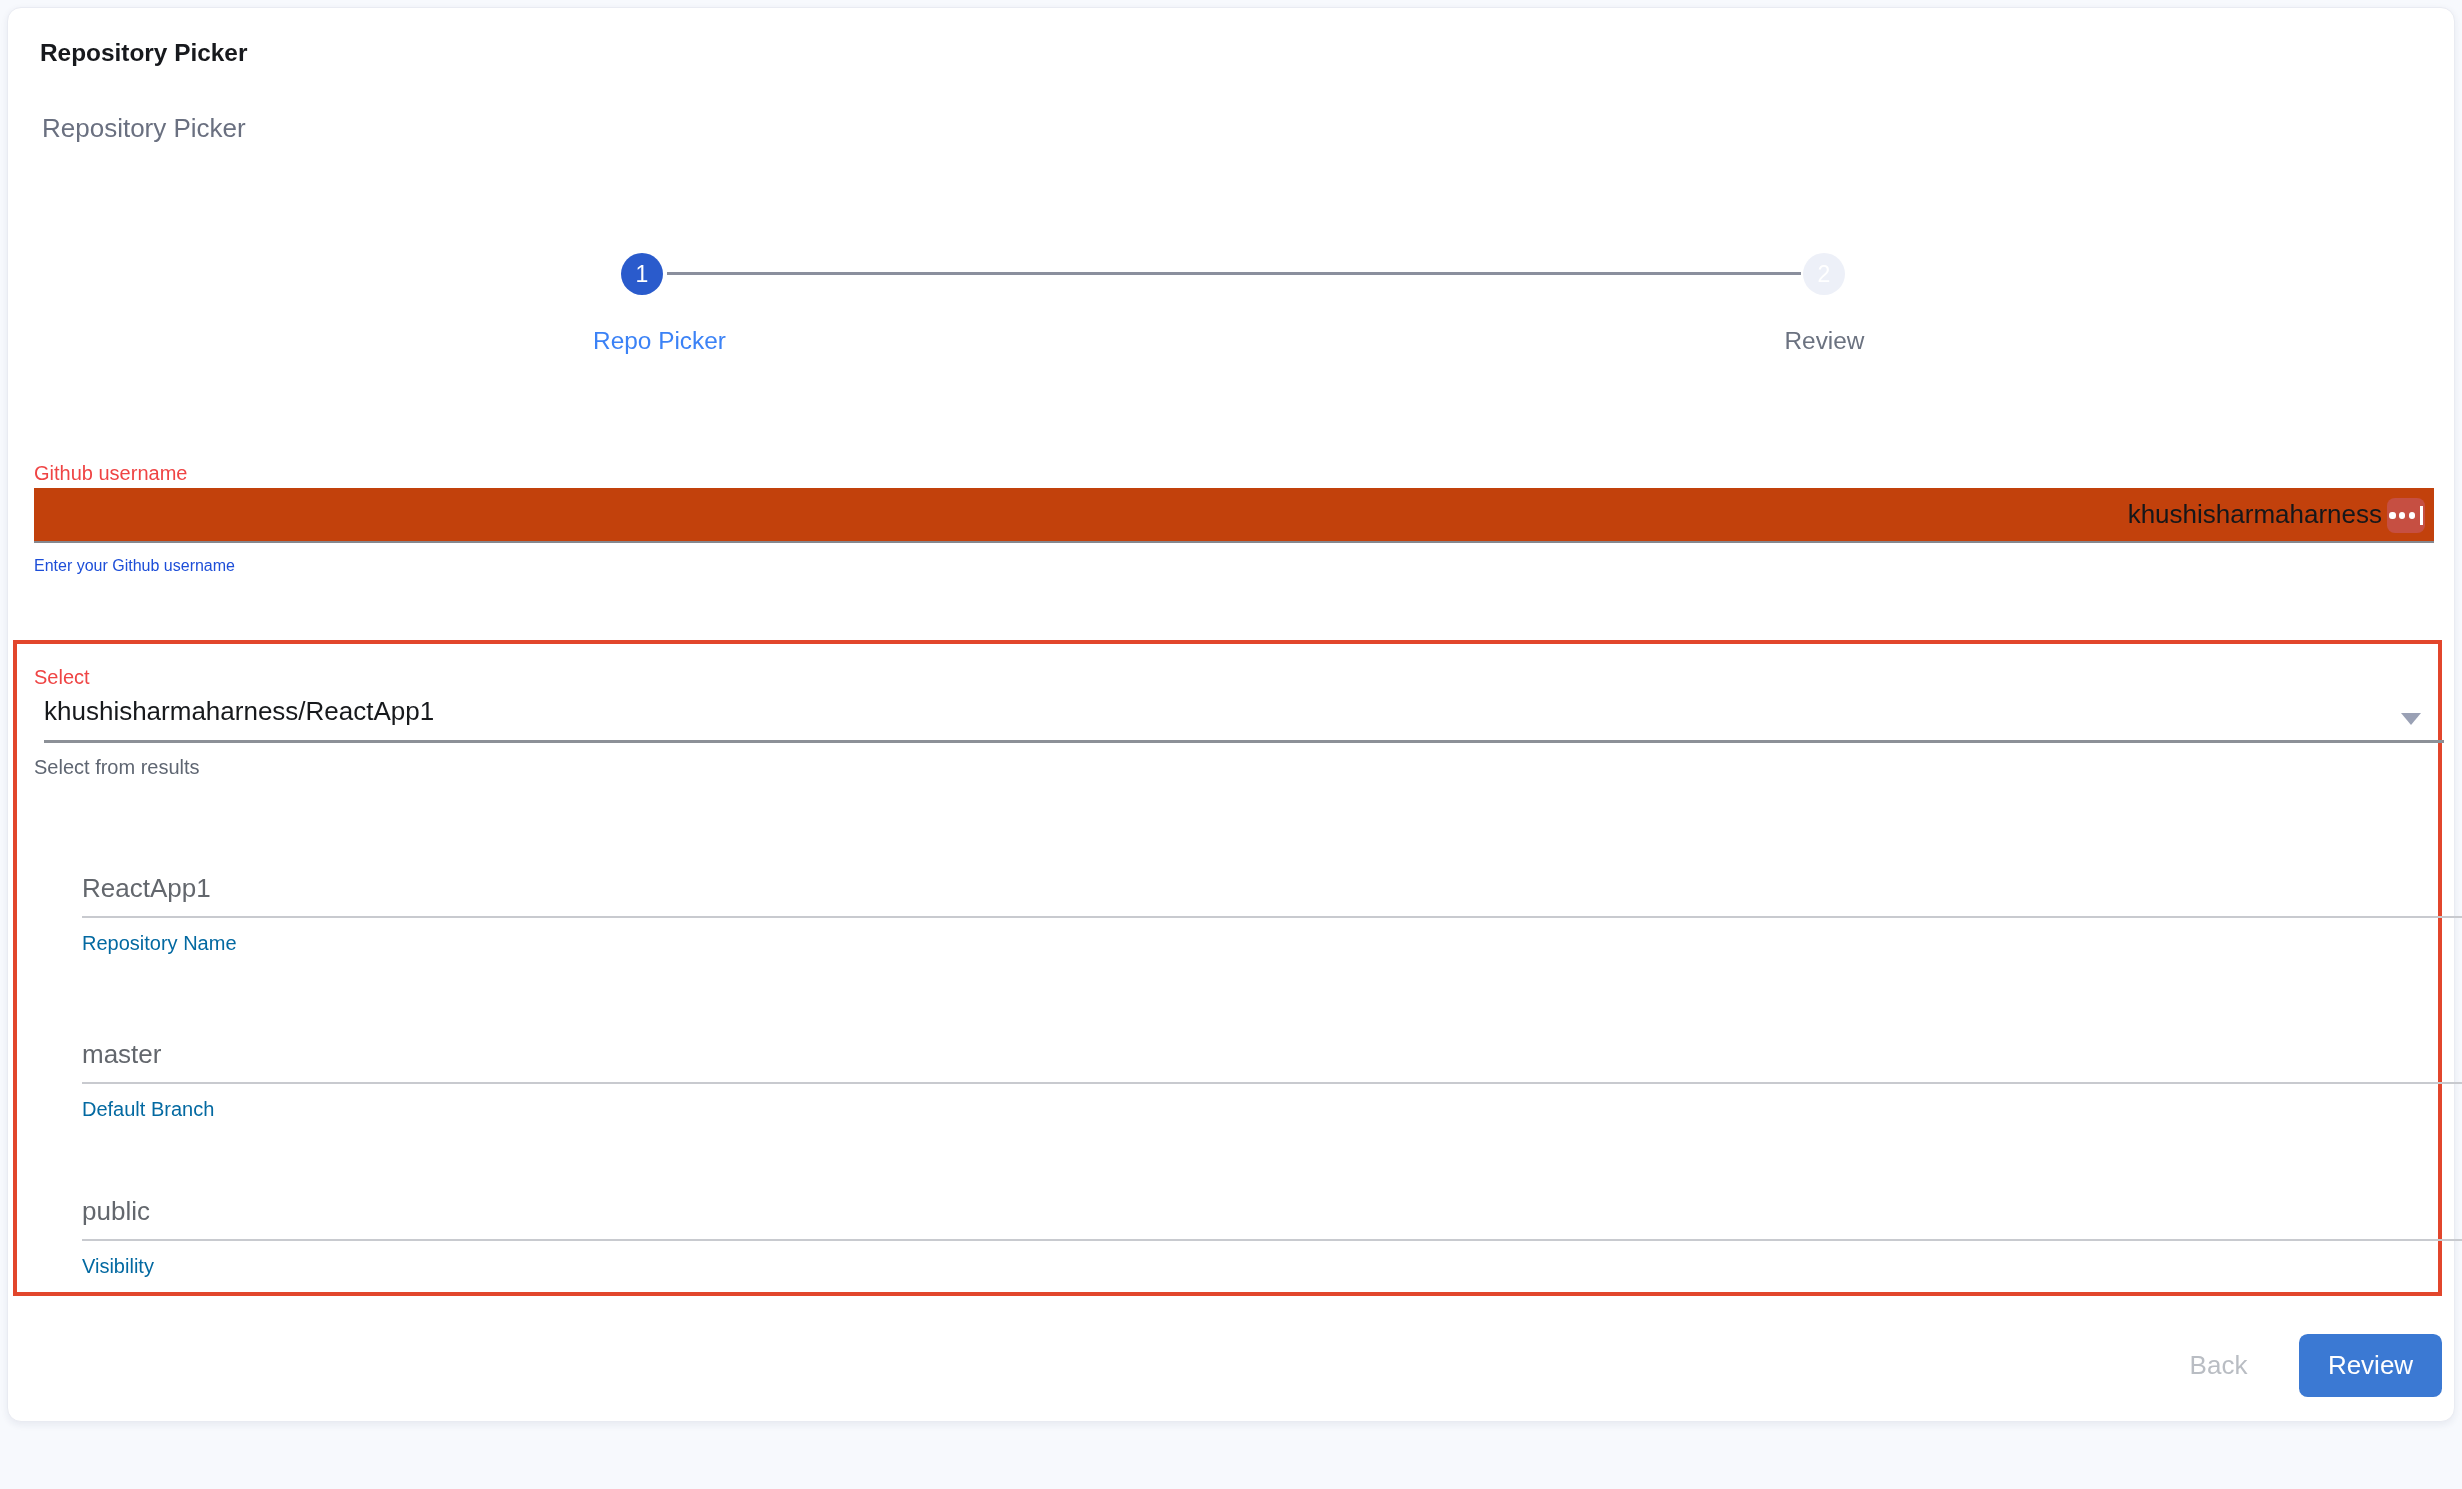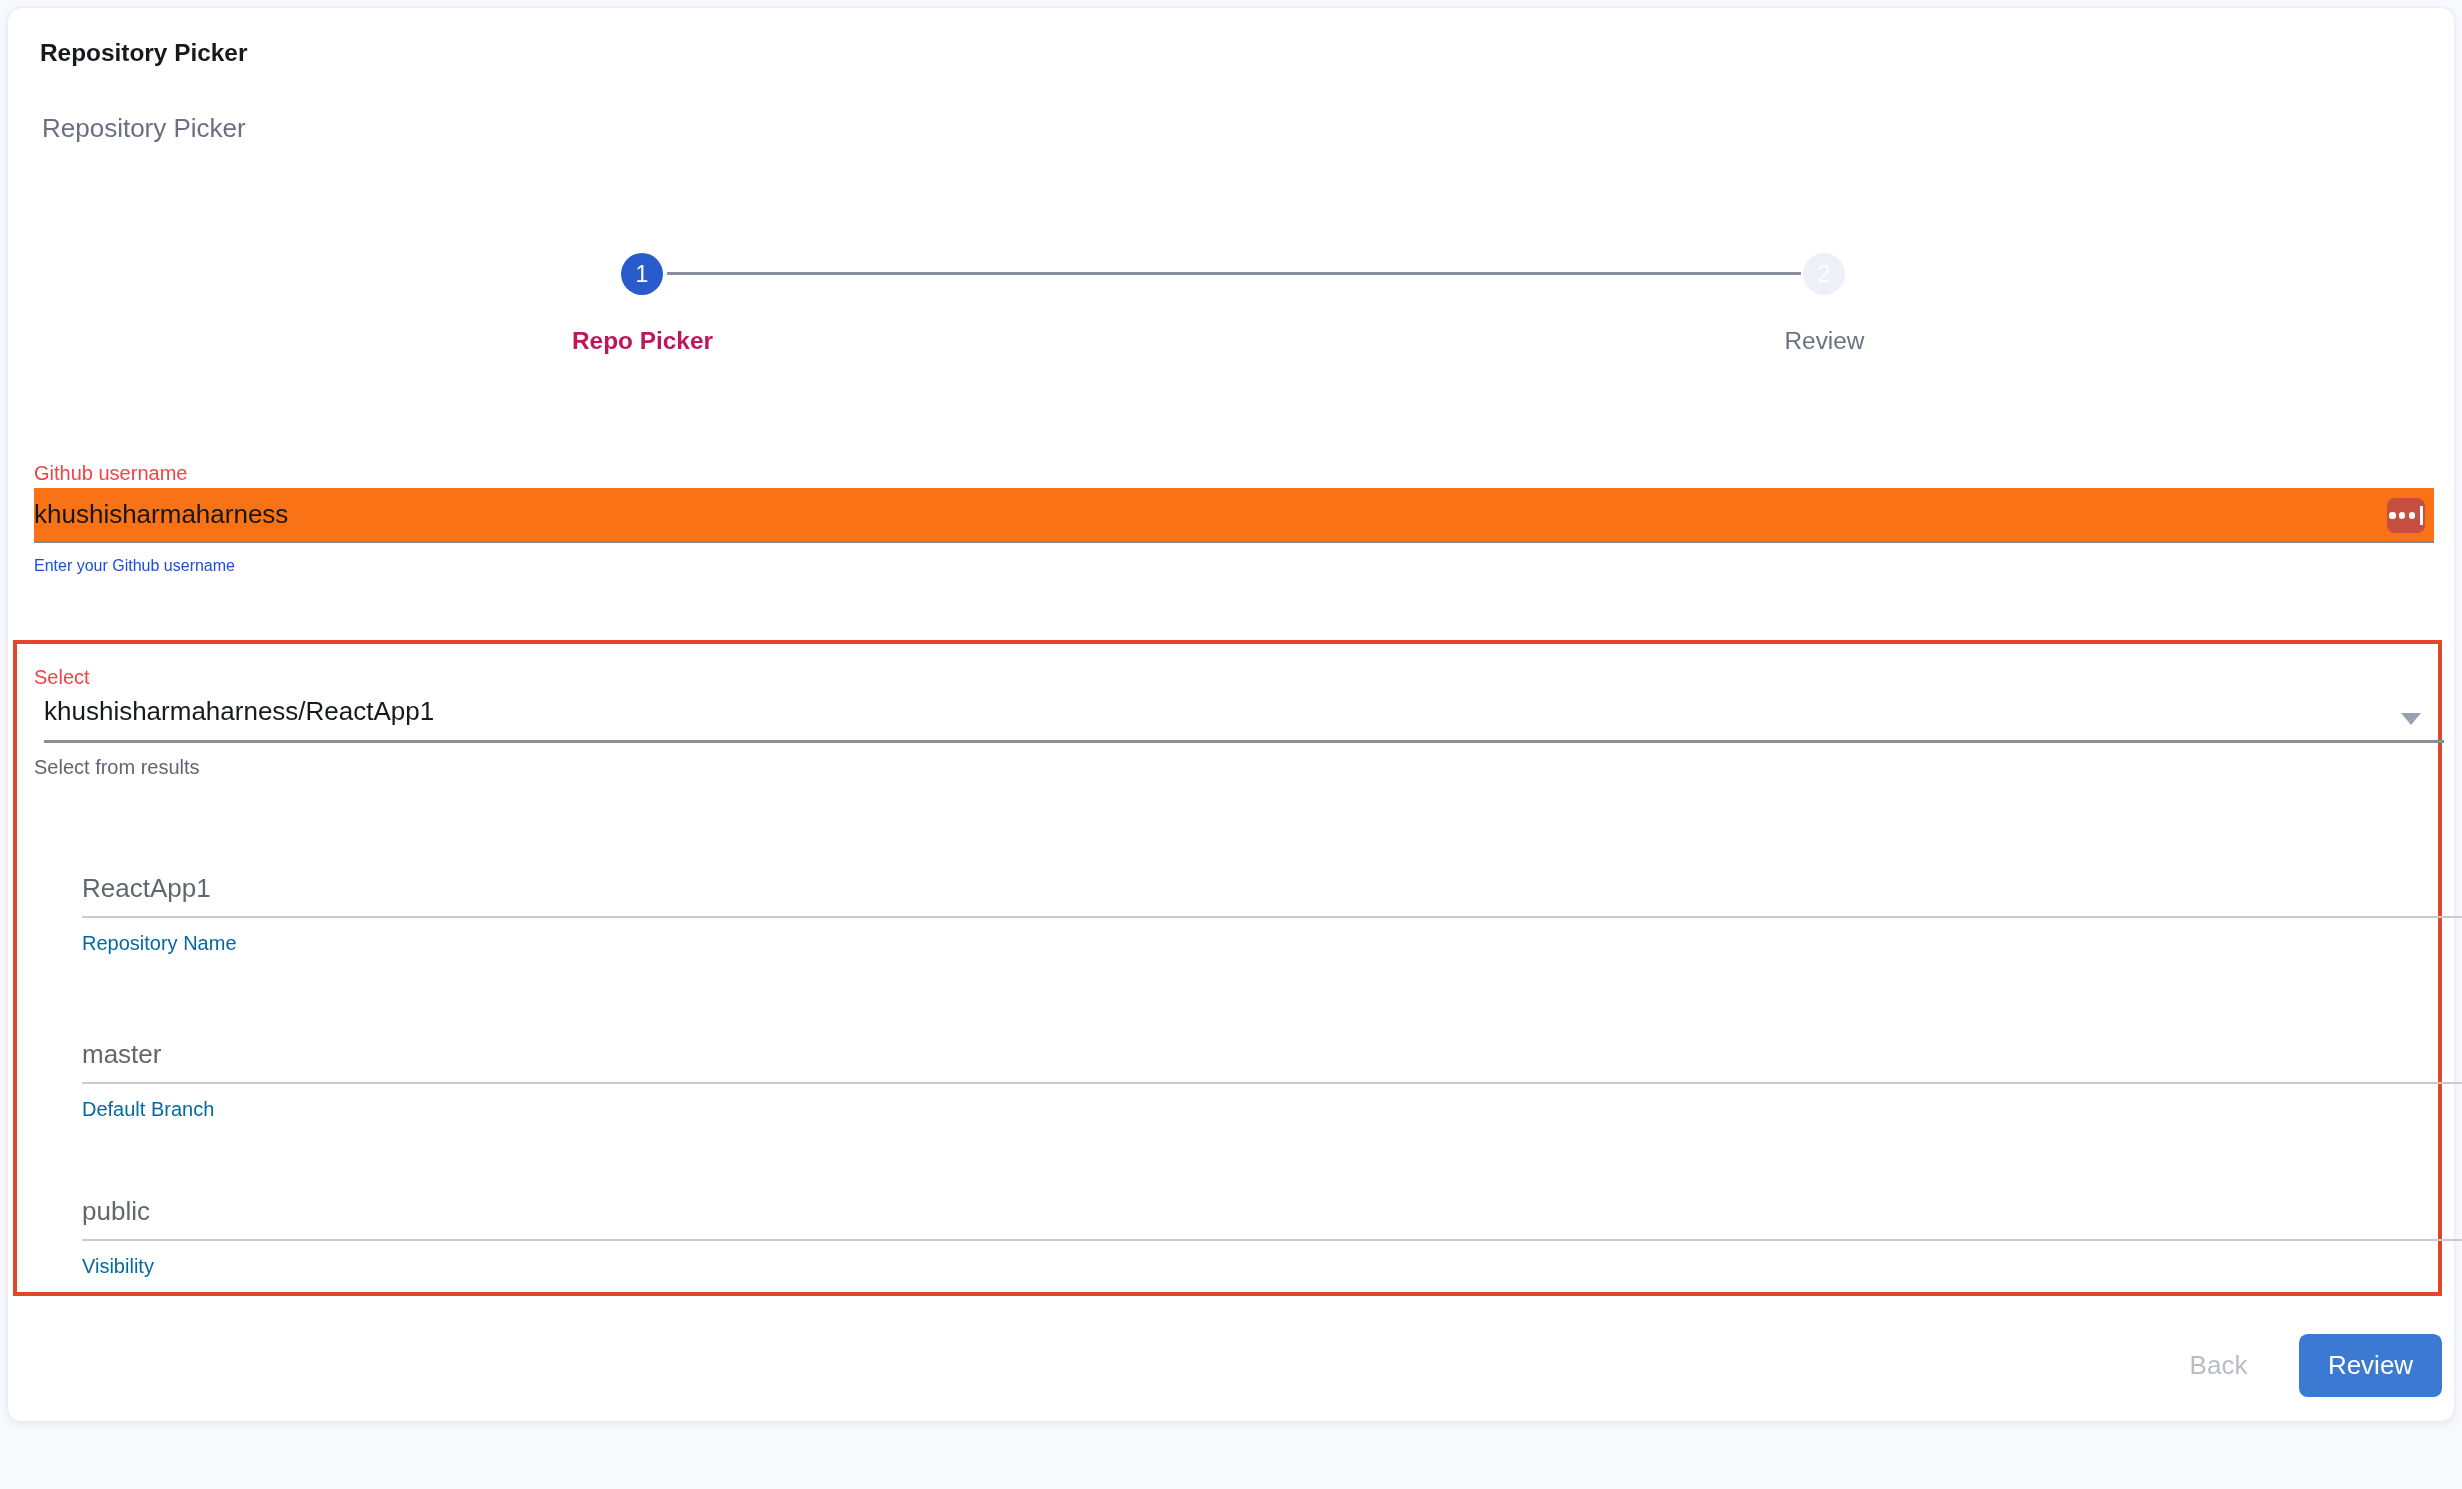--- a/index.html
+++ b/index.html
@@ -34,38 +34,39 @@
     display: flex; align-items: center; justify-content: center;
     font-size: 23px;
   }
   .step-circle.active { left: 613px; top: 245px; background: #2a5bcc; color: #ffffff; }
   .step-circle.inactive { left: 1795px; top: 245px; background: #edf0f8; color: #ffffff; }
   .step-connector {
     position: absolute; left: 659px; top: 264px;
     width: 1134px; height: 2.6px; background: #8a8f9d;
   }
   .step-label { position: absolute; top: 319px; font-size: 24.4px; width: 349px; text-align: center; }
-  .step-label.active { left: 460px; color: #be185d; font-weight: 700; }
+  .step-label.active { left: 477px; color: #3b82f6; font-weight: 400; }
   .step-label.inactive { left: 1642px; color: #6b7280; font-weight: 400; }
 
   
   .field-label {
     position: absolute; left: 26px;
     font-size: 20px; color: #ef4444;
   }
   .username-label { top: 454px; }
   .username-input {
     position: absolute; left: 26px; top: 480px;
     width: 2400px; height: 55px;
-    background: #f97316;
+    background: #c2410c;
     border: none; outline: none;
     border-bottom: 2.6px solid #85888f;
     font-family: "Liberation Sans", sans-serif;
     font-size: 26px; color: #15171a;
     padding: 0 52px 0 0;
+    text-align: right;
   }
   .lastpass-icon {
     position: absolute; left: 2379px; top: 490px;
     width: 38px; height: 35px;
     background: #c64f42; border-radius: 7.8px;
     display: flex; align-items: center; justify-content: center;
     gap: 3.5px; cursor: pointer;
   }
   .lastpass-icon .dot { width: 6.1px; height: 6.1px; border-radius: 50%; background: #ffffff; }
   .lastpass-icon .bar { width: 2.6px; height: 19px; background: #ffffff; margin-left: 1.7px; }

